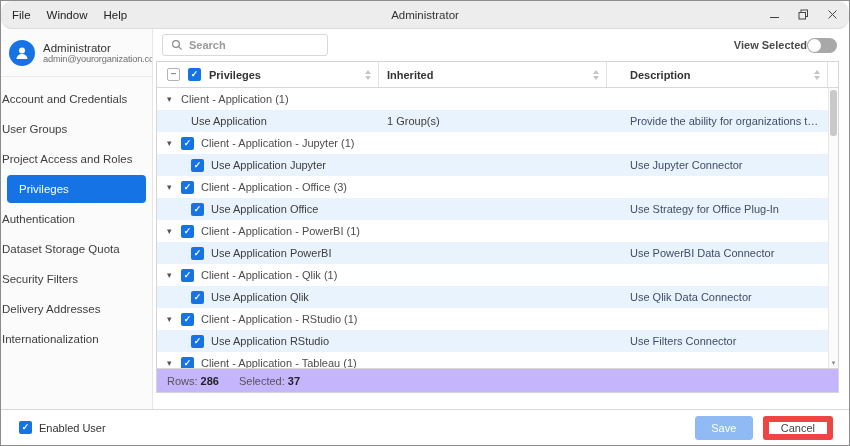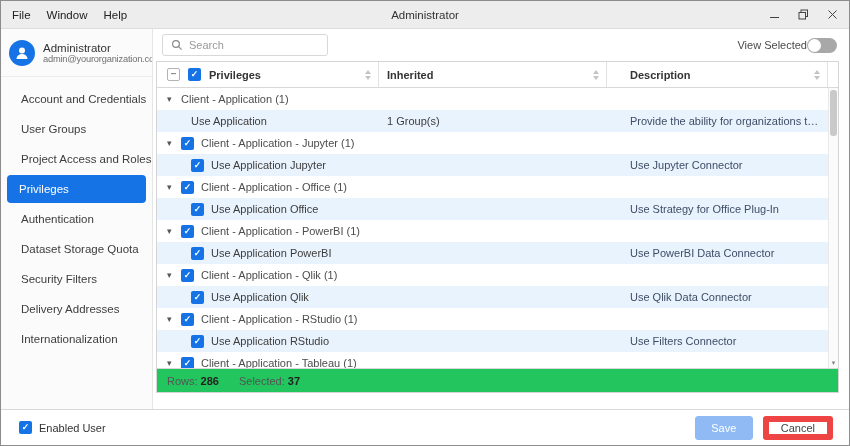--- a/index.html
+++ b/index.html
@@ -3,44 +3,44 @@
 <meta charset="utf-8">
 <style>
   * { box-sizing: border-box; margin: 0; padding: 0; }
   html,body { background:#fff; }
   body { font-family: "Liberation Sans", sans-serif; width:850px; height:446px; }
 
   .window { width:850px; height:446px; border:1px solid #8c8c8c; display:flex; flex-direction:column; background:#fff; }
 
   
   .titlebar { height:28px; background:#ededed; border-bottom:1px solid #dcdcdc; position:relative;
-              display:flex; align-items:center; flex:0 0 28px; }
+              display:flex; align-items:center; flex:0 0 28px;border-radius:11px; }
   .menus { display:flex; gap:16px; padding-left:11px; }
   .menu { font-size:11.5px; color:#222; cursor:default; }
   .wtitle { position:absolute; left:50%; transform:translateX(-50%); font-size:11.5px; color:#333; }
   .wincontrols { position:absolute; right:10px; display:flex; gap:15px; align-items:center; }
   .winbtn { display:inline-flex; align-items:center; justify-content:center; width:14px; height:14px; }
 
   
   .main { flex:1 1 auto; display:flex; min-height:0; }
 
   
   .sidebar { width:152px; flex:0 0 152px; background:#fbfbfb; border-right:1px solid #e6e6e6; overflow:hidden; }
   .profile { display:flex; align-items:center; gap:8px; padding:11px 4px 10px 8px; border-bottom:1px solid #ececec; }
   .avatar { width:26px; height:26px; border-radius:50%; background:var(--accent,#1673e6); flex:0 0 26px;
             display:flex; align-items:center; justify-content:center; }
   .pname { font-size:11.5px; color:#333; white-space:nowrap; }
   .pemail { font-size:9.3px; color:#707070; white-space:nowrap; letter-spacing:-0.2px; }
   .nav { padding-top:7px; }
-  .navitem { height:30px; display:flex; align-items:center; padding-left:20px; font-size:11.5px; color:#3d3d3d; cursor:default; }
+  .navitem { height:30px; display:flex; align-items:center; padding-left:1px; font-size:11.5px; color:#3d3d3d; cursor:default; }
   .navitem.active { background:var(--accent,#1673e6); color:#fff; border-radius:4px; margin:1px 6px; padding-left:12px; height:28px; }
 
   
   .content { flex:1 1 auto; display:flex; flex-direction:column; padding:0 10px 0 3px; min-width:0; }
-  .toolbar { height:32px; flex:0 0 32px; display:flex; align-items:center; justify-content:space-between; padding-left:6px; }
+  .toolbar { height:32px; flex:0 0 32px; display:flex; align-items:center; justify-content:space-between; padding-left:6px;font-weight:bold; }
   .search { width:166px; height:22px; border:1px solid #d8d8d8; border-radius:3px; background:#fff;
             display:flex; align-items:center; gap:6px; padding:0 8px; }
   .search .ph { font-size:11px; color:#9a9a9a; }
   .vs { display:flex; align-items:center; gap:0; padding-right:2px; }
   .vs-label { font-size:11px; color:#4a4a4a; }
   .toggle { width:30px; height:15px; border-radius:8px; background:#a8a8a8; position:relative; display:inline-block; }
   .knob { position:absolute; left:1px; top:1px; width:13px; height:13px; border-radius:50%; background:#fff; }
 
   
   .table { border:1px solid #d5d5d5; background:#fff; flex:0 0 auto; }
@@ -76,21 +76,21 @@
         font-weight:bold; line-height:13px; text-align:center; flex:0 0 13px; margin-right:7px; display:inline-block; }
   .thead .cb { margin-right:0; }
   .cb-minus { width:13px; height:13px; border-radius:2px; border:1px solid #b3b3b3; background:#fff; color:#8a8a8a;
               font-size:10px; line-height:10px; text-align:center; flex:0 0 13px; display:inline-block; }
 
   .scrollbar { position:absolute; top:0; right:0; width:10px; height:100%; background:#fbfbfb; border-left:1px solid #e8e8e8; }
   .thumb { position:absolute; top:2px; left:1px; width:7px; height:46px; background:#c9c9c9; border-radius:3px; }
   .sb-down { position:absolute; bottom:1px; left:0; width:100%; text-align:center; font-size:7px; color:#888; line-height:9px; }
 
   .tstatus { height:24px; border-top:1px solid #d8d8d8; display:flex; align-items:center; gap:20px; padding-left:10px;
-             font-size:11px; color:#555; background:#22c55e; }
+             font-size:11px; color:#555; background:#c4b5fd; }
   .tstatus b { color:#222; margin-left:3px; }
 
   
   .footer { flex:0 0 36px; height:36px; border-top:1px solid #d9d9d9; background:#fff;
             display:flex; align-items:center; justify-content:space-between; padding:0 16px 0 18px; }
   .enabled { display:flex; align-items:center; }
   .enabled .en-label { font-size:11px; color:#333; }
   .fbuttons { display:flex; gap:10px;margin-left:19px; }
   .btn { height:24px; min-width:58px; border-radius:3px; font-size:11px; font-family:"Liberation Sans",sans-serif;
          display:inline-flex; align-items:center; justify-content:center; padding:0 12px; cursor:default; }
@@ -253,21 +253,21 @@
                   <span class="rtext"></span>
                 </div>
                 <div class="cell c3">
                   <span class="desc">Use Jupyter Connector</span>
                 </div>
               </div>
               <div class="trow group">
                 <div class="cell c1">
                   <span class="caret">▾</span>
                   <span class="cb">✓</span>
-                  <span class="rlabel">Client - Application - Office (1)</span>
+                  <span class="rlabel">Client - Application - Office (3)</span>
                 </div>
                 <div class="cell c2">
                   <span class="rtext"></span>
                 </div>
                 <div class="cell c3">
                   <span class="desc"></span>
                 </div>
               </div>
               <div class="trow child">
                 <div class="cell c1">

